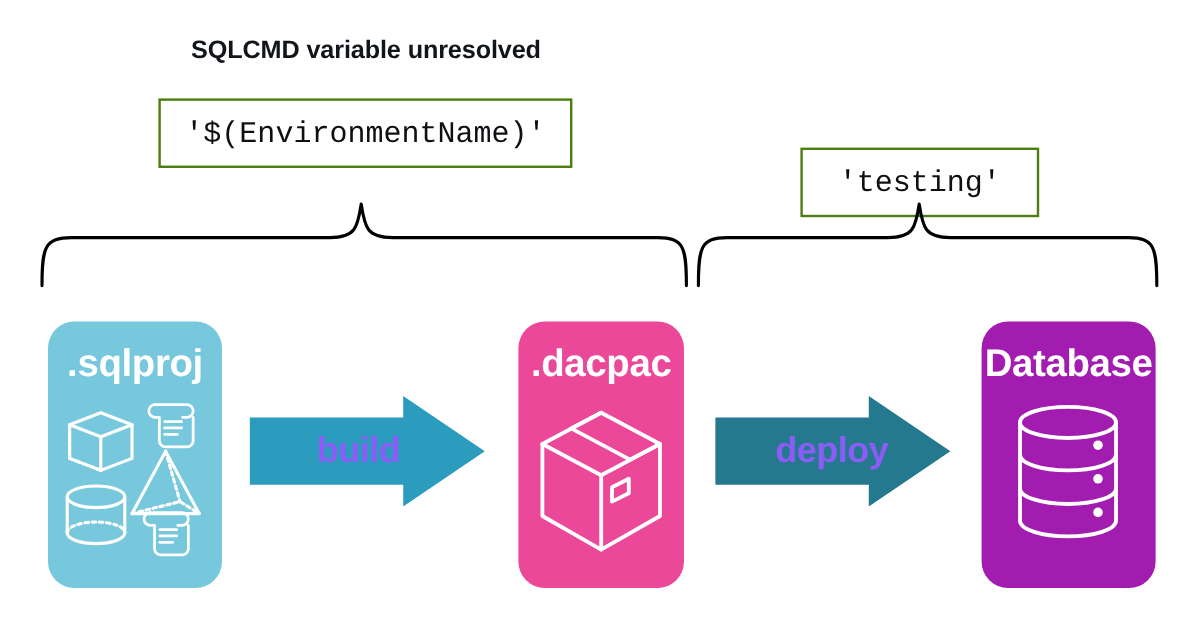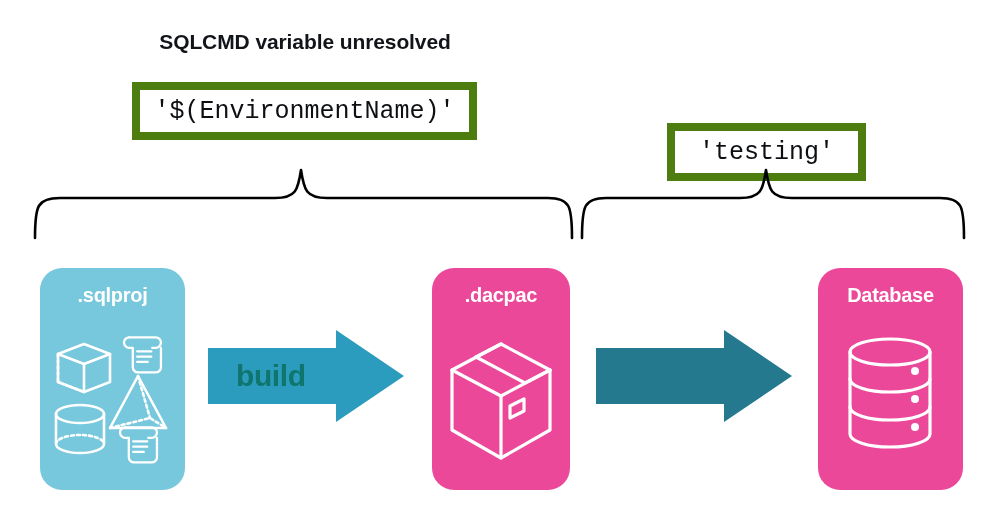--- a/index.html
+++ b/index.html
@@ -29,21 +29,21 @@
     white-space: nowrap;
     letter-spacing: -0.1px;
   }
   #caption-left  { left: 0;   top: 30px; width: 610px; }
   #caption-right { left: 580px; top: 30px; width: 372px; }
 
   
   .value-box {
     position: absolute;
     box-sizing: border-box;
-    border: 8px solid #4d7c0f;
+    border: 2px solid #4d7c0f;
     background: #ffffff;
     display: flex;
     align-items: center;
     justify-content: center;
     font-family: "Liberation Mono", monospace;
     font-size: 25px;
     color: #0d0f12;
     letter-spacing: 0px;
   }
   #box-env     { left: 132px; top: 82px; width: 345px; height: 58px; }
@@ -66,51 +66,52 @@
     height: 222px;
   }
   .stage-label {
     position: absolute;
     left: 0;
     right: 0;
     top: 16px;
     text-align: center;
     font-family: "Liberation Sans", sans-serif;
     font-weight: bold;
-    font-size: 20px;
+    font-size: 32px;
     color: #ffffff;
     letter-spacing: -0.3px;
   }
   .stage-art {
     position: absolute;
     left: 0;
     right: 0;
     top: 50px;
     bottom: 8px;
   }
   #box-sqlproj  { left: 40px;  width: 145px; background: #77c8dd; }
   #box-dacpac   { left: 432px; width: 138px; background: #ec4899; }
-  #box-database { left: 818px; width: 145px; background: #ec4899; }
+  #box-database { left: 818px; width: 145px; background: #a21caf; }
 
   
   .arrow {
     position: absolute;
     top: 330px;
     height: 92px;
   }
   .arrow-label {
     position: absolute;
     top: 50%;
     transform: translateY(-50%);
     font-family: "Liberation Sans", sans-serif;
     font-weight: bold;
     font-size: 30px;
-    color: #0f766e;
+    color: #8b5cf6;
     letter-spacing: -0.4px;
     pointer-events: none;
+    margin-left: 28px;
   }
   #arrow-build  { left: 208px; width: 196px; }
   #arrow-deploy { left: 596px; width: 196px; }
   #arrow-build .arrow-label  { left: 28px; }
   #arrow-deploy .arrow-label { left: 22px; }
 </style>
 </head>
 <body>
 
 <div id="stage">
@@ -208,20 +209,21 @@
           <polygon points="78,88 92,81 92,93 78,100"></polygon>
         </g>
       </svg>
     </div>
   </div>
 
   <div id="arrow-deploy" class="arrow">
     <svg viewBox="0 0 196 92" width="196" height="92">
       <polygon points="0,18 128,18 128,0 196,46 128,92 128,74 0,74" fill="#25798e"></polygon>
     </svg>
+    <span class="arrow-label">deploy</span>
   </div>
 
   <div id="box-database" class="stage-box">
     <div class="stage-label">Database</div>
     <div class="stage-art">
       <svg viewBox="0 0 145 160" width="145" height="160">
         <g fill="none" stroke="#ffffff" stroke-width="3.2" stroke-linecap="round" stroke-linejoin="round">
           <ellipse cx="72" cy="34" rx="40" ry="13"></ellipse>
           <path d="M 32,34 v 82 a 40,13 0 0 0 80,0 v -82"></path>
           <path d="M 32,61 a 40,13 0 0 0 80,0"></path>

